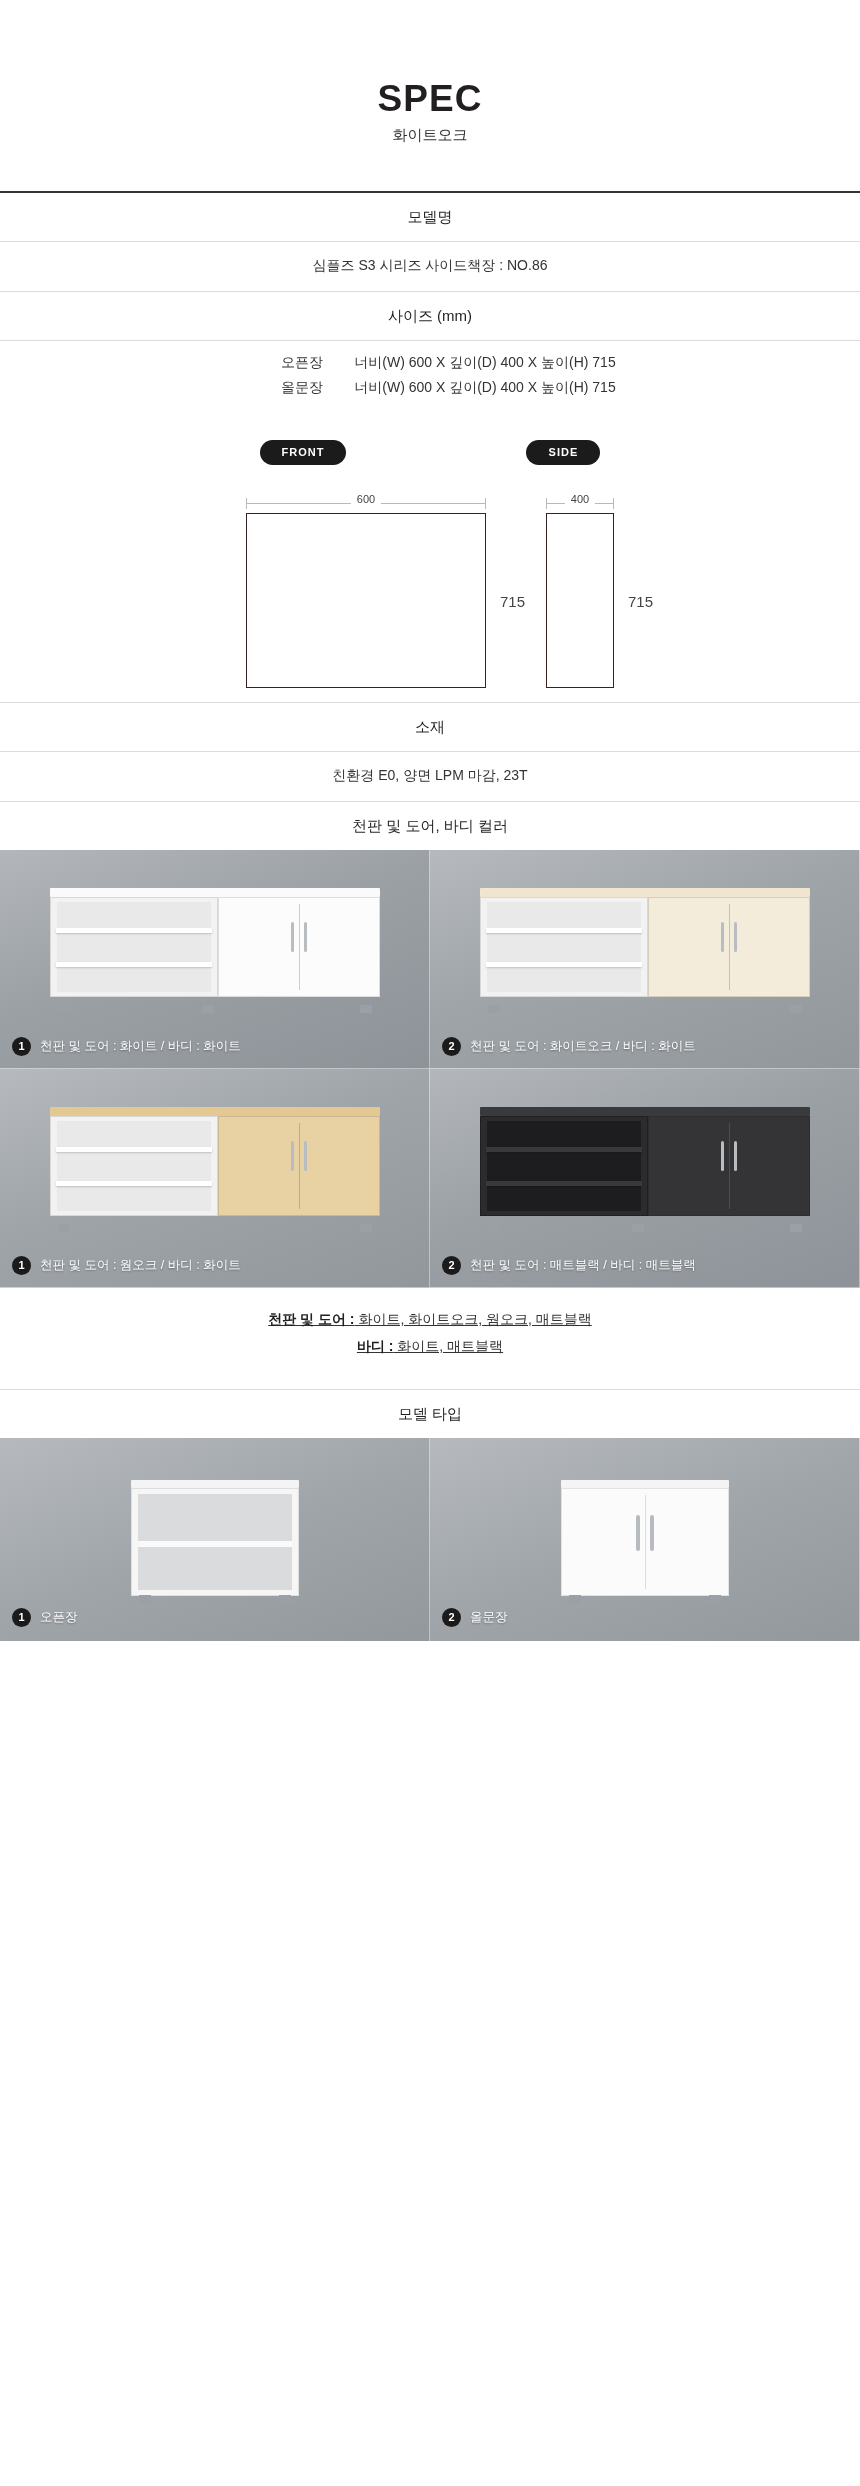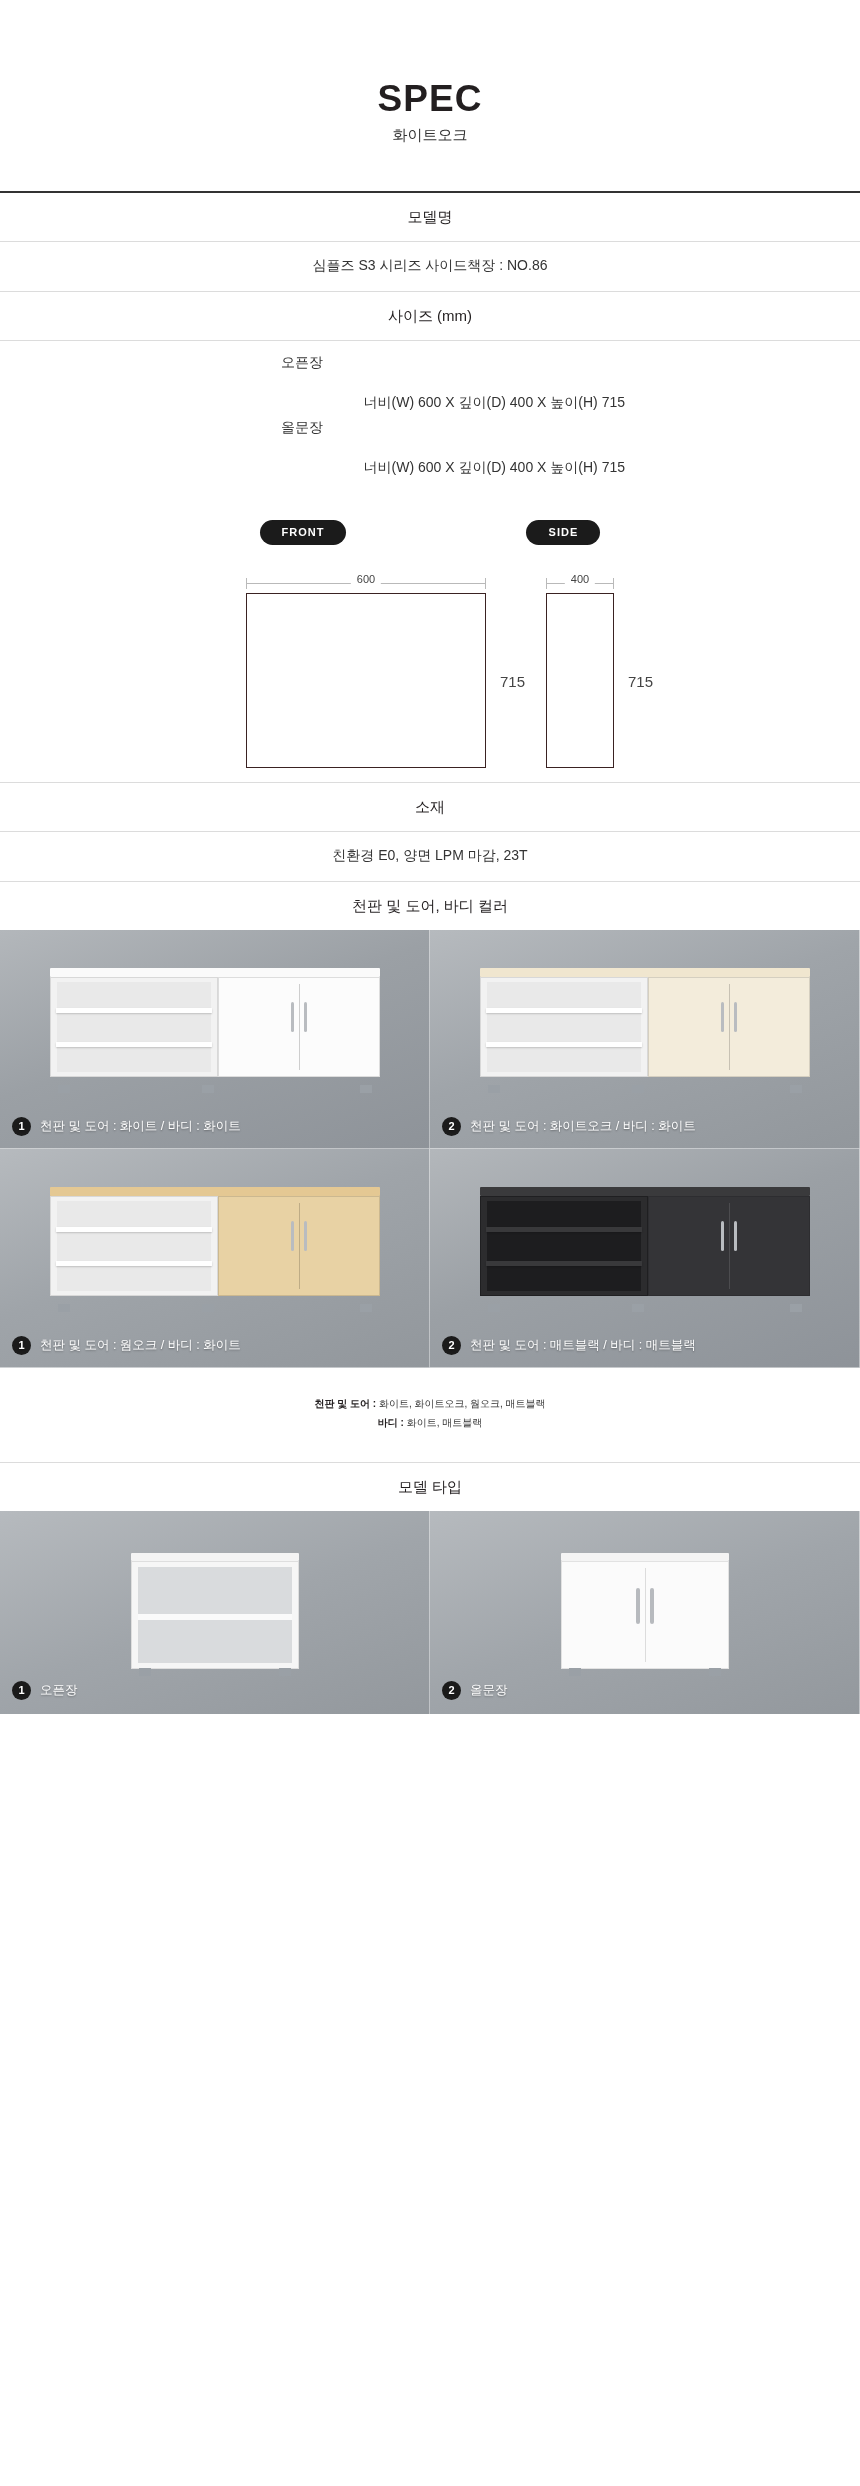--- a/index.html
+++ b/index.html
@@ -55,21 +55,21 @@
     font-size: 14px;
     color: #333;
     width: 390px;
   }
   .spec-line .lbl {
     width: 110px;
     text-align: right;
     padding-right: 22px;
     font-weight: normal;
   }
-  .spec-line .val { flex: 1; text-align: right; margin-top: 40px; }
+  .spec-line .val { flex: 1; text-align: center; }
 
   
   .drawings {
     height: 290px;
     padding-top: 28px;
     position: relative;
   }
   .pill-row {
     display: flex;
     justify-content: center;
@@ -234,24 +234,25 @@
     width: 12px; height: 8px;
     background: #9aa0a6;
   }
   .unit .leg.l1 { left: 8px; }
   .unit .leg.l2 { left: 152px; }
   .unit .leg.l3 { right: 8px; }
 
   
   .color-summary {
     text-align: center;
-    padding: 26px 0 30px;
+    padding: 18px 0 30px;
     line-height: 1.9;
-    font-size: 10px;
+    font-size: 14px;
     color: #333;
+    text-decoration: underline;
   }
   .color-summary b { font-weight: bold; color: #231f20; }
 
   
   .types { display: grid; grid-template-columns: 1fr 1fr; }
   .tcell {
     position: relative;
     height: 203px;
     background: linear-gradient(160deg,#b6babe 0%,#a0a5aa 50%,#93989d 100%);
     border-right: 1px solid rgba(255,255,255,0.35);

